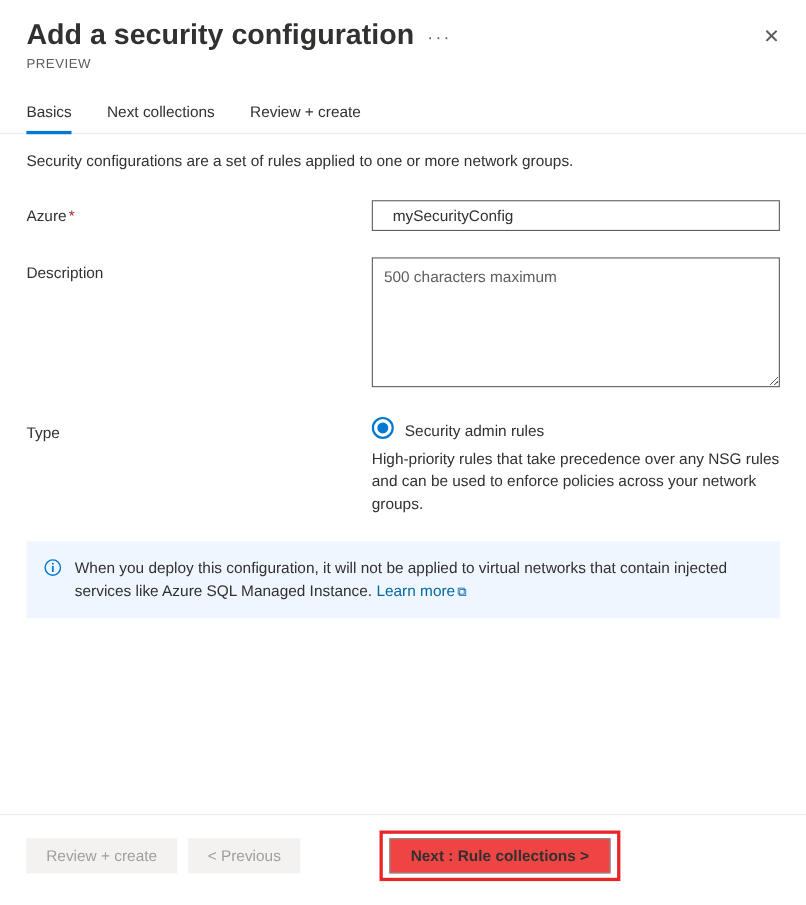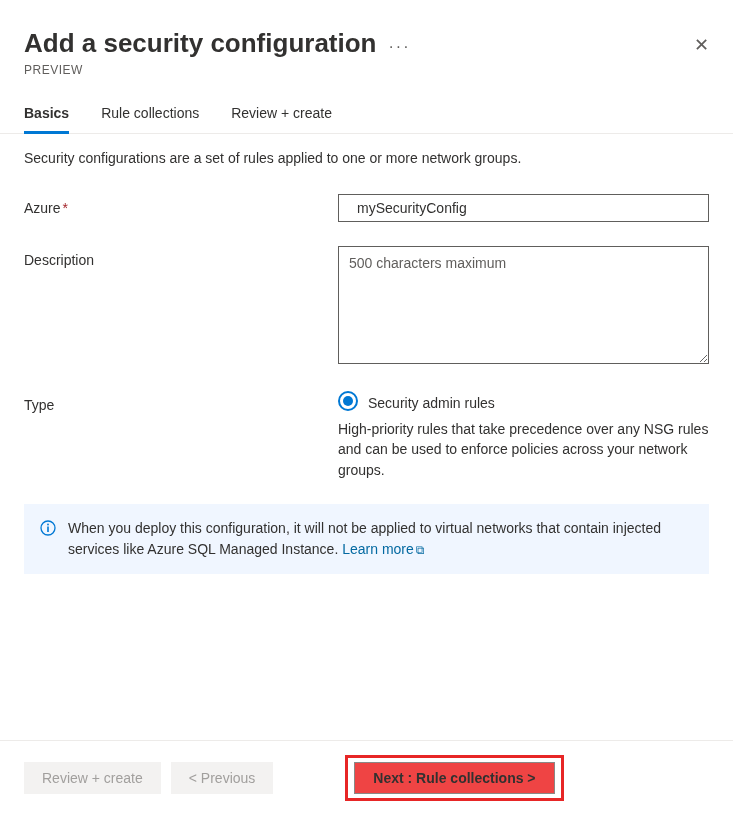--- a/index.html
+++ b/index.html
@@ -10,21 +10,21 @@
     body {
       font-family: "Segoe UI", -apple-system, BlinkMacSystemFont, sans-serif;
       font-size: 14px;
       color: #323130;
       background: #ffffff;
       width: 733px;
       height: 823px;
       position: relative;
     }
     .header {
-      padding: 28px 24px 4px 24px;
+      padding: 16px 24px 4px 24px;
       display: flex;
       align-items: flex-start;
       justify-content: space-between;
     }
     .header-left {
       display: flex;
       align-items: center;
       gap: 12px;
     }
     .page-title {
@@ -61,21 +61,21 @@
     .tab {
       padding: 0 0 10px 0;
       cursor: pointer;
       font-size: 14px;
       color: #323130;
       border-bottom: 3px solid transparent;
       margin-bottom: -1px;
     }
     .tab.active {
       border-bottom-color: #0078d4;
-      font-weight: 700;
+      font-weight: 400;
     }
     .content {
       padding: 16px 24px;
     }
     .description-text {
       font-size: 14px;
       color: #323130;
       margin-bottom: 28px;
     }
     .form-row {
@@ -229,21 +229,21 @@
     <h1 class="page-title">Add a security configuration</h1>
     <span class="more-icon">···</span>
   </div>
   <span class="close-icon">✕</span>
 </div>
 
 <div class="preview-label">PREVIEW</div>
 
 <div class="tabs">
   <div class="tab active">Basics</div>
-  <div class="tab">Rule collections</div>
+  <div class="tab">Next collections</div>
   <div class="tab">Review + create</div>
 </div>
 
 <div class="content">
   <p class="description-text">Security configurations are a set of rules applied to one or more network groups.</p>
 
   <div class="form-row">
     <div class="form-label">
       <span>Azure</span><span class="required">*</span>
     </div>

